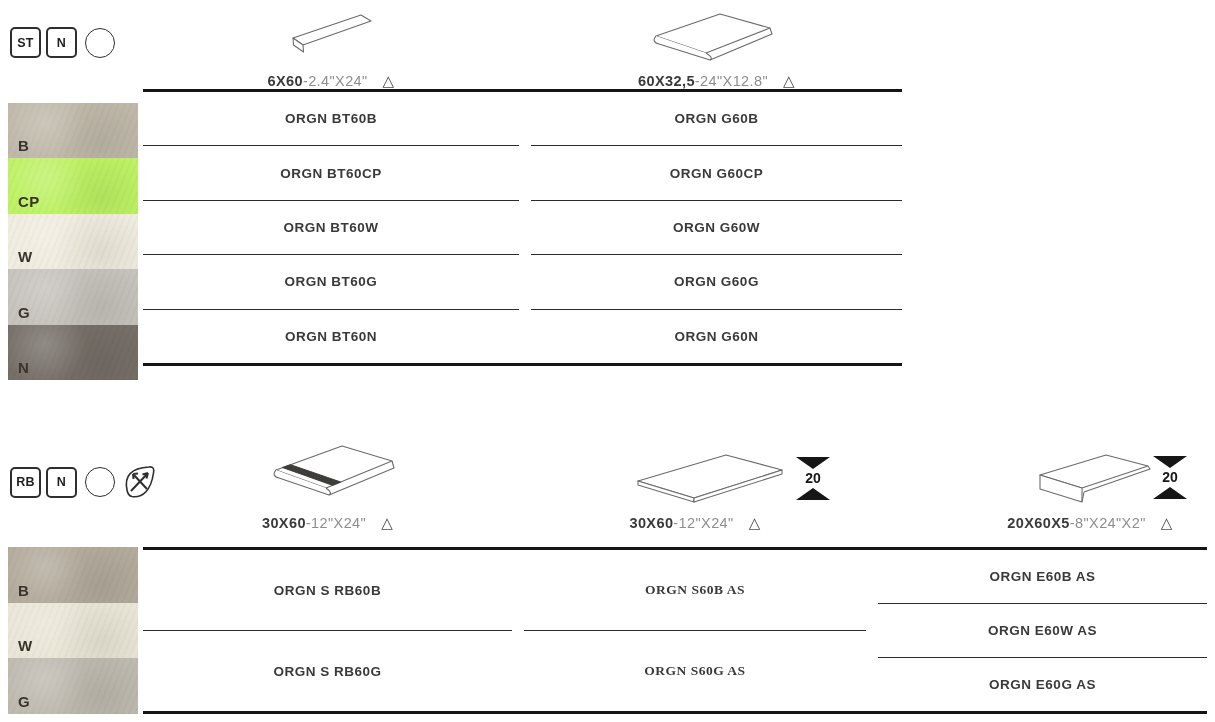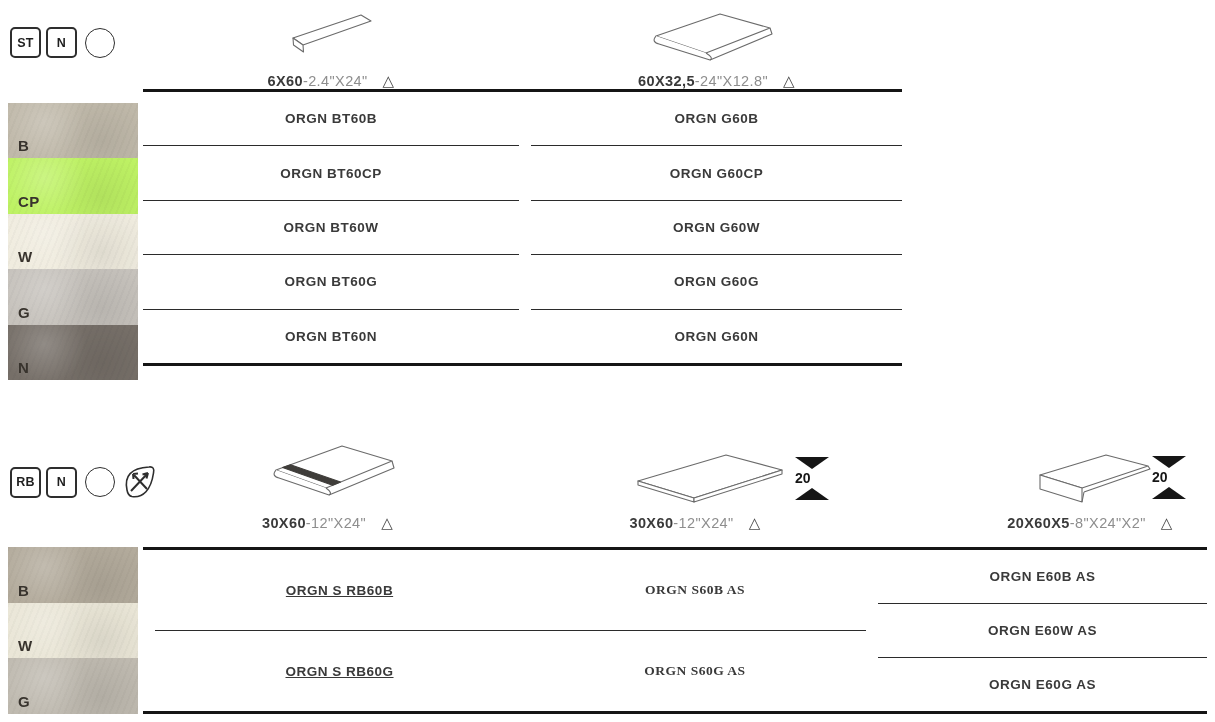--- a/index.html
+++ b/index.html
@@ -37,21 +37,21 @@
   .sw{flex:1;position:relative;}
   .sw::after{content:"";position:absolute;inset:0;
      background:
        radial-gradient(circle at 28% 35%, rgba(255,255,255,.20), transparent 42%),
        radial-gradient(circle at 72% 70%, rgba(0,0,0,.07), transparent 48%),
        repeating-linear-gradient(112deg, rgba(0,0,0,.025) 0 2px, transparent 2px 6px);}
   .sw .lbl{position:absolute;left:10px;bottom:4px;font-size:15px;font-weight:bold;
            color:#38332d;z-index:2;letter-spacing:.3px;}
 
   
-  .thick20{position:absolute;display:flex;flex-direction:column;align-items:flex-start;width:36px;}
+  .thick20{position:absolute;display:flex;flex-direction:column;align-items:center;width:36px;}
   .thick20 .td{width:0;height:0;border-left:17px solid transparent;
                border-right:17px solid transparent;border-top:12px solid #161616;}
   .thick20 .tu{width:0;height:0;border-left:17px solid transparent;
                border-right:17px solid transparent;border-bottom:12px solid #161616;}
   .thick20 .num{font-weight:bold;font-size:14px;color:#161616;line-height:19px;}
 
   svg.lineart{display:block;}
   svg.lineart *{vector-effect:non-scaling-stroke;}
 </style>
 </head>
@@ -193,21 +193,21 @@
     </div>
   <div class="sw" style="background-color: rgb(234, 230, 215);">
       <span class="lbl">W</span>
     </div>
   <div class="sw" style="background-color: rgb(191, 186, 176);">
       <span class="lbl">G</span>
     </div>
 </div>
 
 <div class="tbl" style="left:143px;top:547px;width:1064px;height:167px;">
-  <div class="tcol" style="left:12px;width:369px;text-decoration:underline;">
+  <div class="tcol" style="left:0;width:369px;">
     <div class="tcell">ORGN S RB60B</div>
     <div class="tcell">ORGN S RB60G</div>
   </div>
   <div class="tcol" style="left:381px;width:342px;font-family:Liberation Serif, serif;">
     <div class="tcell">ORGN S60B AS</div>
     <div class="tcell">ORGN S60G AS</div>
   </div>
   <div class="tcol" style="left:735px;width:329px;">
     <div class="tcell">ORGN E60B AS</div>
     <div class="tcell">ORGN E60W AS</div>

